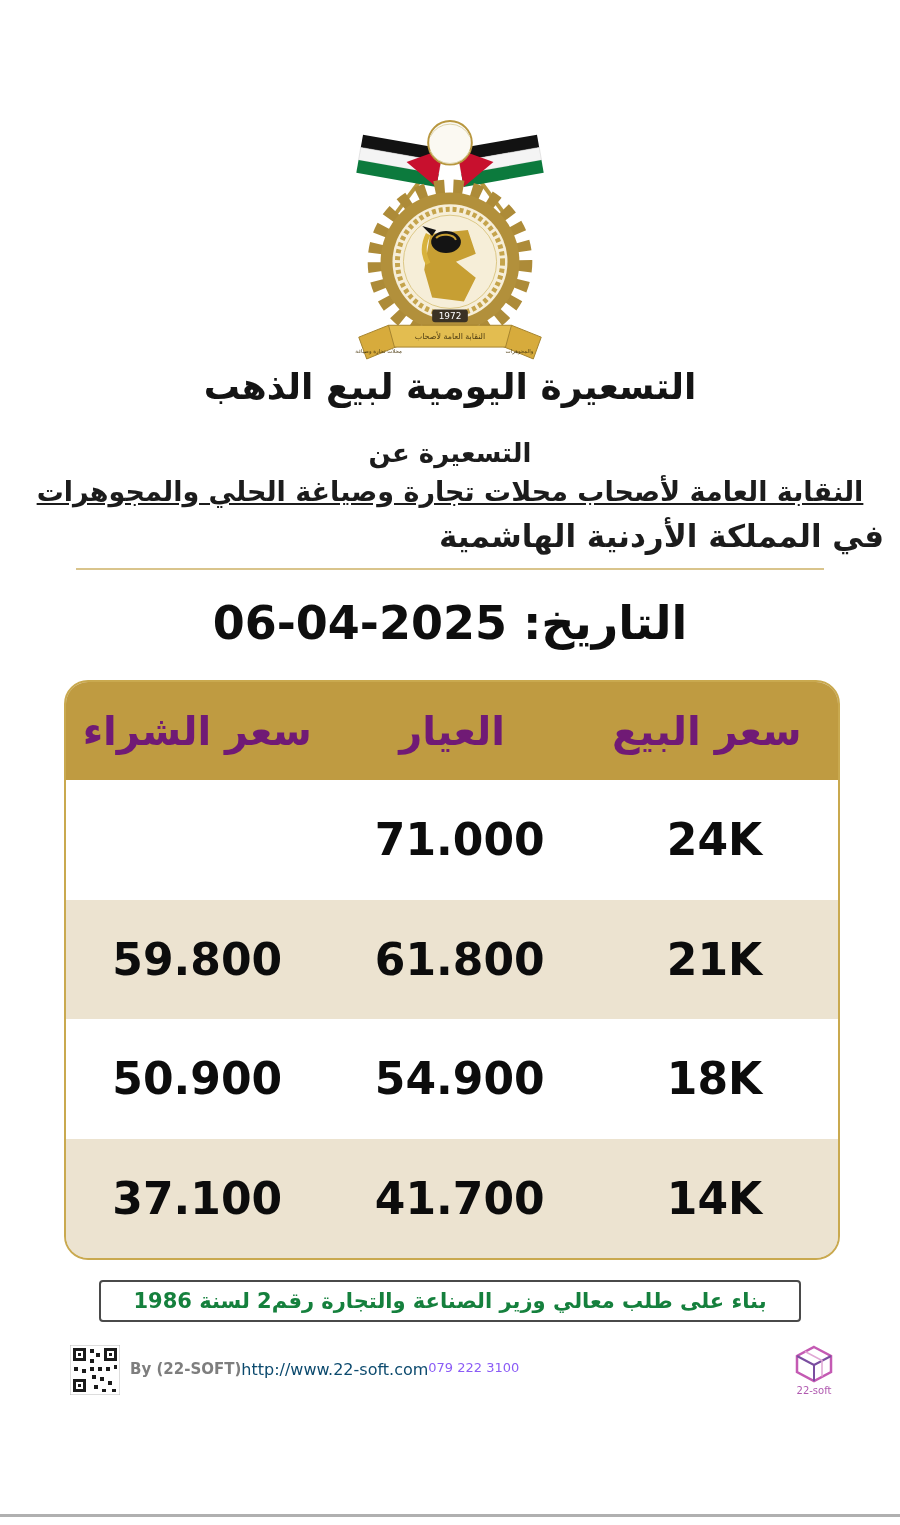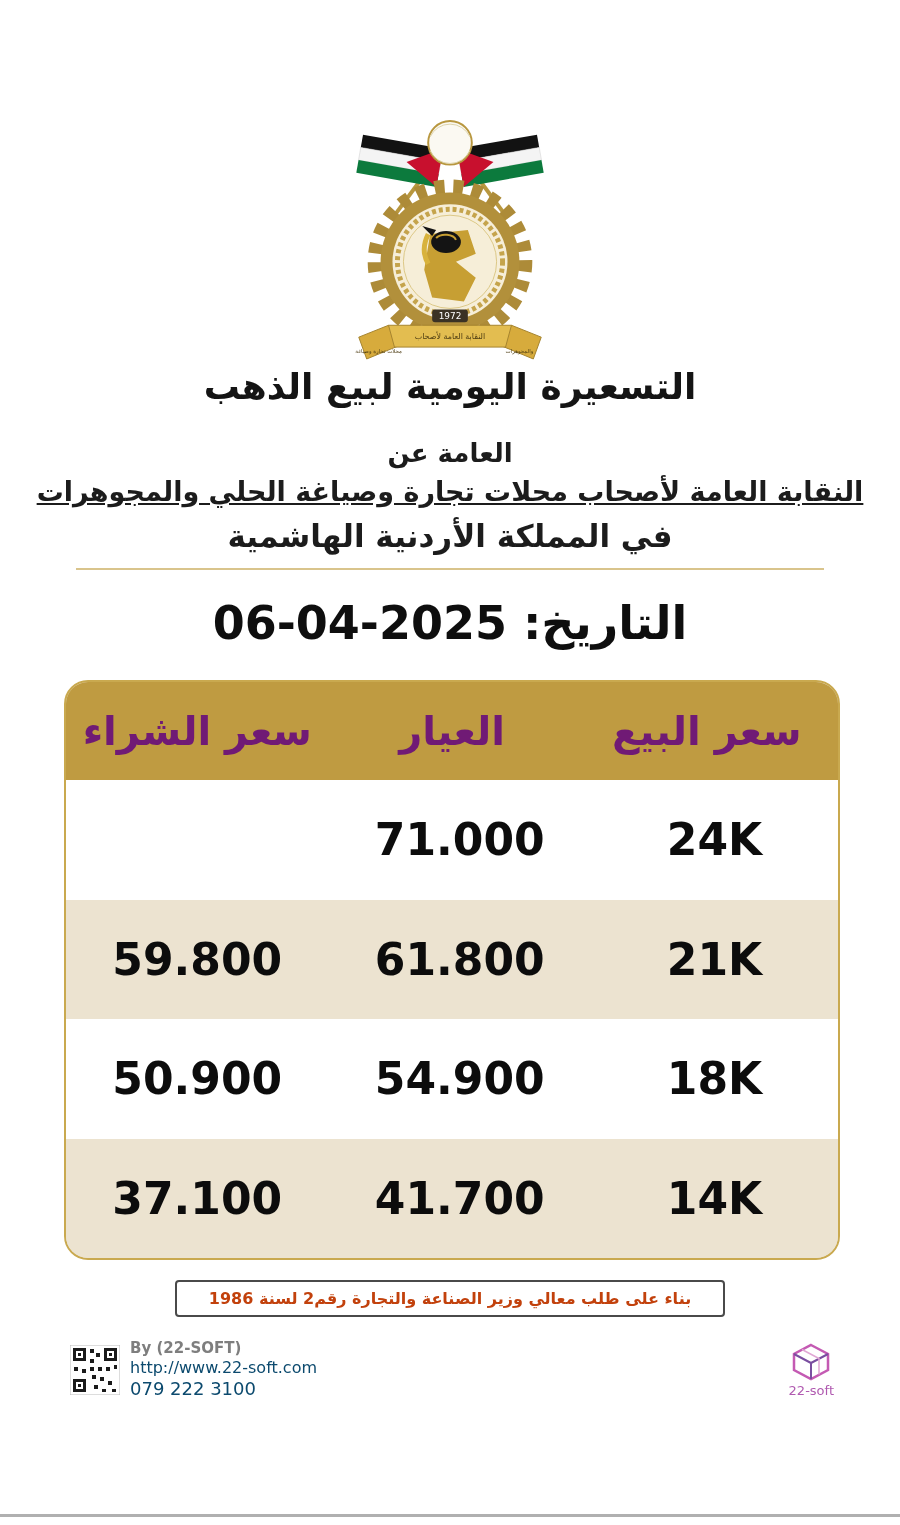--- a/index.html
+++ b/index.html
@@ -18,21 +18,21 @@
   }
   .issued-by{
     position:absolute;top:438px;left:0;right:0;text-align:center;
     font-size:26px;font-weight:600;color:#1c1c1c;
   }
   .org-line{
     position:absolute;top:476px;left:0;right:0;text-align:center;
     font-size:27px;font-weight:600;color:#1c1c1c;text-decoration:underline;
   }
   .country-line{
-    position:absolute;top:518px;left:0;right:0;text-align:center;
+    position:absolute;top:518px;left:0;right:16px;
     font-size:31px;font-weight:600;color:#1c1c1c;
   }
   .divider{
     position:absolute;top:568px;left:76px;right:76px;height:2px;
     background:#d9c48c;
   }
   .date-row{
     position:absolute;top:596px;left:0;right:0;
     display:flex;justify-content:center;align-items:baseline;gap:16px;
     font-size:46px;font-weight:700;color:#0e0e0e;
@@ -56,34 +56,34 @@
   .col-sell{width:34%;}
   .col-buy{width:34%;}
   .thead .cell{font-size:40px;font-weight:700;color:#701a75;}
   .trow .cell{font-size:44px;font-weight:700;color:#0c0c0c;}
 
   .footer-note-wrap{
     position:absolute;top:1280px;left:0;right:0;text-align:center;
   }
   .footer-note{
     display:inline-block;border:2px solid #4a4a4a;border-radius:4px;
-    padding:7px 32px;font-size:16px;font-weight:600;color:#c2410c;background:#fff;
+    padding:7px 32px;font-size:21px;font-weight:600;color:#15803d;background:#fff;
   }
 
   .credits{
     position:absolute;top:1338px;left:70px;right:66px;height:64px;
     display:flex;flex-direction:row-reverse;justify-content:space-between;align-items:center;
   }
   .credit-right{display:flex;flex-direction:row;align-items:center;gap:10px;direction:ltr;}
-  .credit-text{display:flex;flex-direction:column;line-height:1.25;text-align:left;}
+  .credit-text{display:flex;flex-direction:row;line-height:1.25;text-align:left;}
   .credit-by{font-size:15px;font-weight:700;color:#7e7e7e;}
   .credit-url{font-size:16px;color:#0c4a6e;}
-  .credit-phone{font-size:18px;color:#0c4a6e;}
+  .credit-phone{font-size:13px;color:#8b5cf6;}
   .softlogo{display:flex;flex-direction:column;align-items:center;gap:2px;}
-  .softlogo-label{font-size:13px;color:#b05ab0;direction:ltr;}
+  .softlogo-label{font-size:10px;color:#b05ab0;direction:ltr;}
 
   .bottom-edge-line{
     position:absolute;left:0;right:0;bottom:8px;height:3px;background:#6f6f6f;opacity:0.55;
   }
 </style>
 </head>
 <body>
 
 <div class="page">
 
@@ -137,21 +137,21 @@
         <polygon points="182,214 212,226 204,248 170,234" fill="#d7ab3c" stroke="#a5842f" stroke-width="1"></polygon>
         <polygon points="58,214 182,214 176,236 64,236" fill="#e3bd50" stroke="#a5842f" stroke-width="1"></polygon>
         <text x="120" y="228" text-anchor="middle" font-size="8" fill="#4d3c12">النقابة العامة لأصحاب</text>
         <text x="48" y="242" text-anchor="middle" font-size="5.5" fill="#4d3c12">محلات تجارة وصياغة</text>
         <text x="190" y="242" text-anchor="middle" font-size="5.5" fill="#4d3c12">والمجوهرات</text>
       </g>
     </svg>
   </div>
 
   <div class="title">التسعيرة اليومية لبيع الذهب</div>
-  <div class="issued-by">العامة عن</div>
+  <div class="issued-by">التسعيرة عن</div>
   <div class="org-line">النقابة العامة لأصحاب محلات تجارة وصياغة الحلي  والمجوهرات</div>
   <div class="country-line">في المملكة الأردنية الهاشمية</div>
 
   <div class="divider"></div>
 
   <div class="date-row">
     <span>التاريخ:</span>
     <span>06-04-2025</span>
   </div>
 

